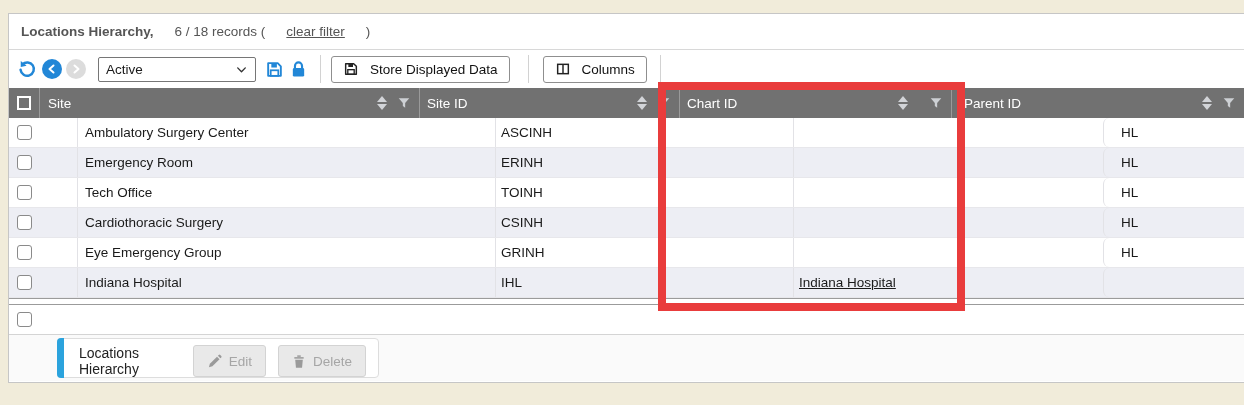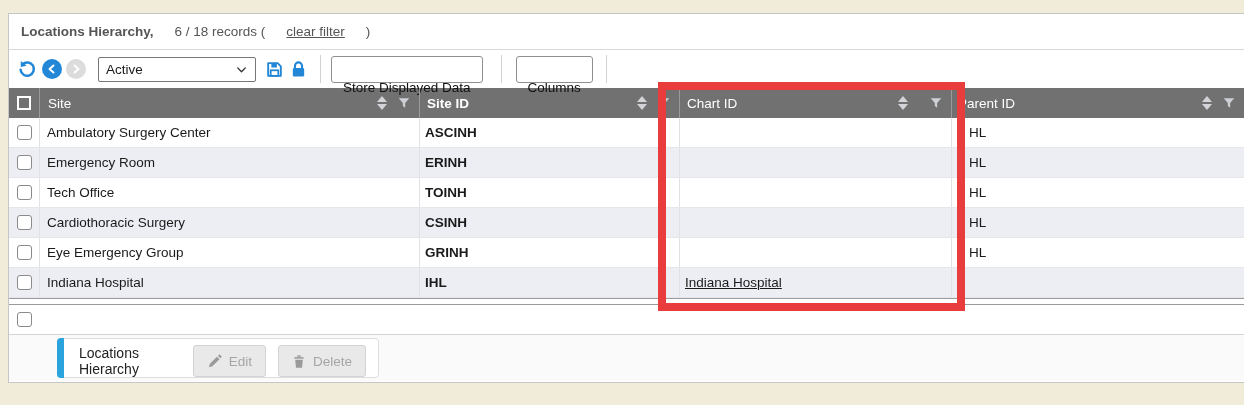--- a/index.html
+++ b/index.html
@@ -30,48 +30,48 @@
   .circle-blue { background:var(--icon_blue,#2287d7); }
   .circle-gray { background:#dcdcdc; }
   .select {
     margin-left:12px; width:158px; height:25px; background:#fff;
     border:1px solid #767676; border-radius:2px; display:flex;
     align-items:center; justify-content:space-between; padding:0 7px;
     font-size:13.5px; cursor:pointer;
   }
   .vsep { width:1px; height:28px; background:#d2d2d2; }
   .btn {
-    display:inline-flex; align-items:center; gap:23px; height:27px;
+    display:inline-flex; align-items:center; gap:11px; height:27px;
     background:#fff; border:1px solid #8f8f8f; border-radius:3px;
-    padding:0 11px; font-size:13.5px; color:#111; cursor:pointer;flex-direction:column;
+    padding:0 11px; font-size:13.5px; color:#111; cursor:pointer;
   }
   .btn.disabled {
     border-color:#d6d6d6; color:var(--disabled_text,#b9b9b9);
     background:#fcfcfc; cursor:default;
   }
   
   .thead { display:flex; height:30px; background:var(--header_bg,#717171); color:#fff; font-size:13.5px; }
   .col-cb { width:30px; display:flex; align-items:center; justify-content:center; }
   .col-name { width:380px; }
-  .col-site { width:260px;font-weight:bold; }
+  .col-site { width:260px; }
   .col-chart { width:272px;gap:11px; }
   .col-parent { flex:1; }
   .hcell { display:flex; align-items:center; border-left:1px solid #9a9a9a; padding:0 8px 0 6px; cursor:pointer; }
   .hcell .label { flex:1; padding-left:1px; }
   .hcell.pl-name { padding-left:7px; }
-  .hcell.pl-parent .label { padding-left:0; }
+  .hcell.pl-parent .label { padding-left:6px; }
   .hsort { display:flex; flex-direction:column; gap:2px; margin-right:10px; cursor:pointer; }
   .hsort .tri-up { width:0; height:0; border-left:5px solid transparent; border-right:5px solid transparent; border-bottom:6px solid #d2d4d8; }
   .hsort .tri-dn { width:0; height:0; border-left:5px solid transparent; border-right:5px solid transparent; border-top:6px solid #d2d4d8; }
   .hcb { width:14px; height:14px; border:2px solid #fff; background:transparent; cursor:pointer; }
   .row { display:flex; height:30px; font-size:13.5px; border-bottom:1px solid #e7e7eb; cursor:pointer; }
   .row:nth-child(even) { background:var(--row_alt,#edeef4); }
-  .cell { display:flex; align-items:center; border-left:1px solid #e2e2e6; padding-left:5px; overflow:hidden; }
+  .cell { display:flex; align-items:center; border-left:1px solid #e2e2e6; padding-left:5px; overflow:hidden;margin-left:38px; }
   .cell.name { padding-left:7px; }
-  .cell.parent { padding-left:17px; }
+  .cell.parent { padding-left:17px;border-radius:6px; }
   .cb { width:15px; height:15px; border:1px solid #8a8a8a; border-radius:3px; background:#fff; cursor:pointer; }
   .chart-link { color:#1a1a1a; text-decoration:underline; cursor:pointer; }
   .sep2 { height:7px; border-top:1px solid #9b9b9b; border-bottom:1px solid #9b9b9b; background:#fff; }
   .cbrow { height:29px; display:flex; align-items:center; background:#fff; }
   
   .footer { height:47px; background:#fafafa; border-top:1px solid #d4d4d4; display:flex; align-items:center; }
   .card {
     margin-left:48px; height:40px; width:322px; background:#fff;
     border:1px solid #ddd; border-radius:4px; position:relative;
     display:flex; align-items:flex-end; padding-left:21px;

